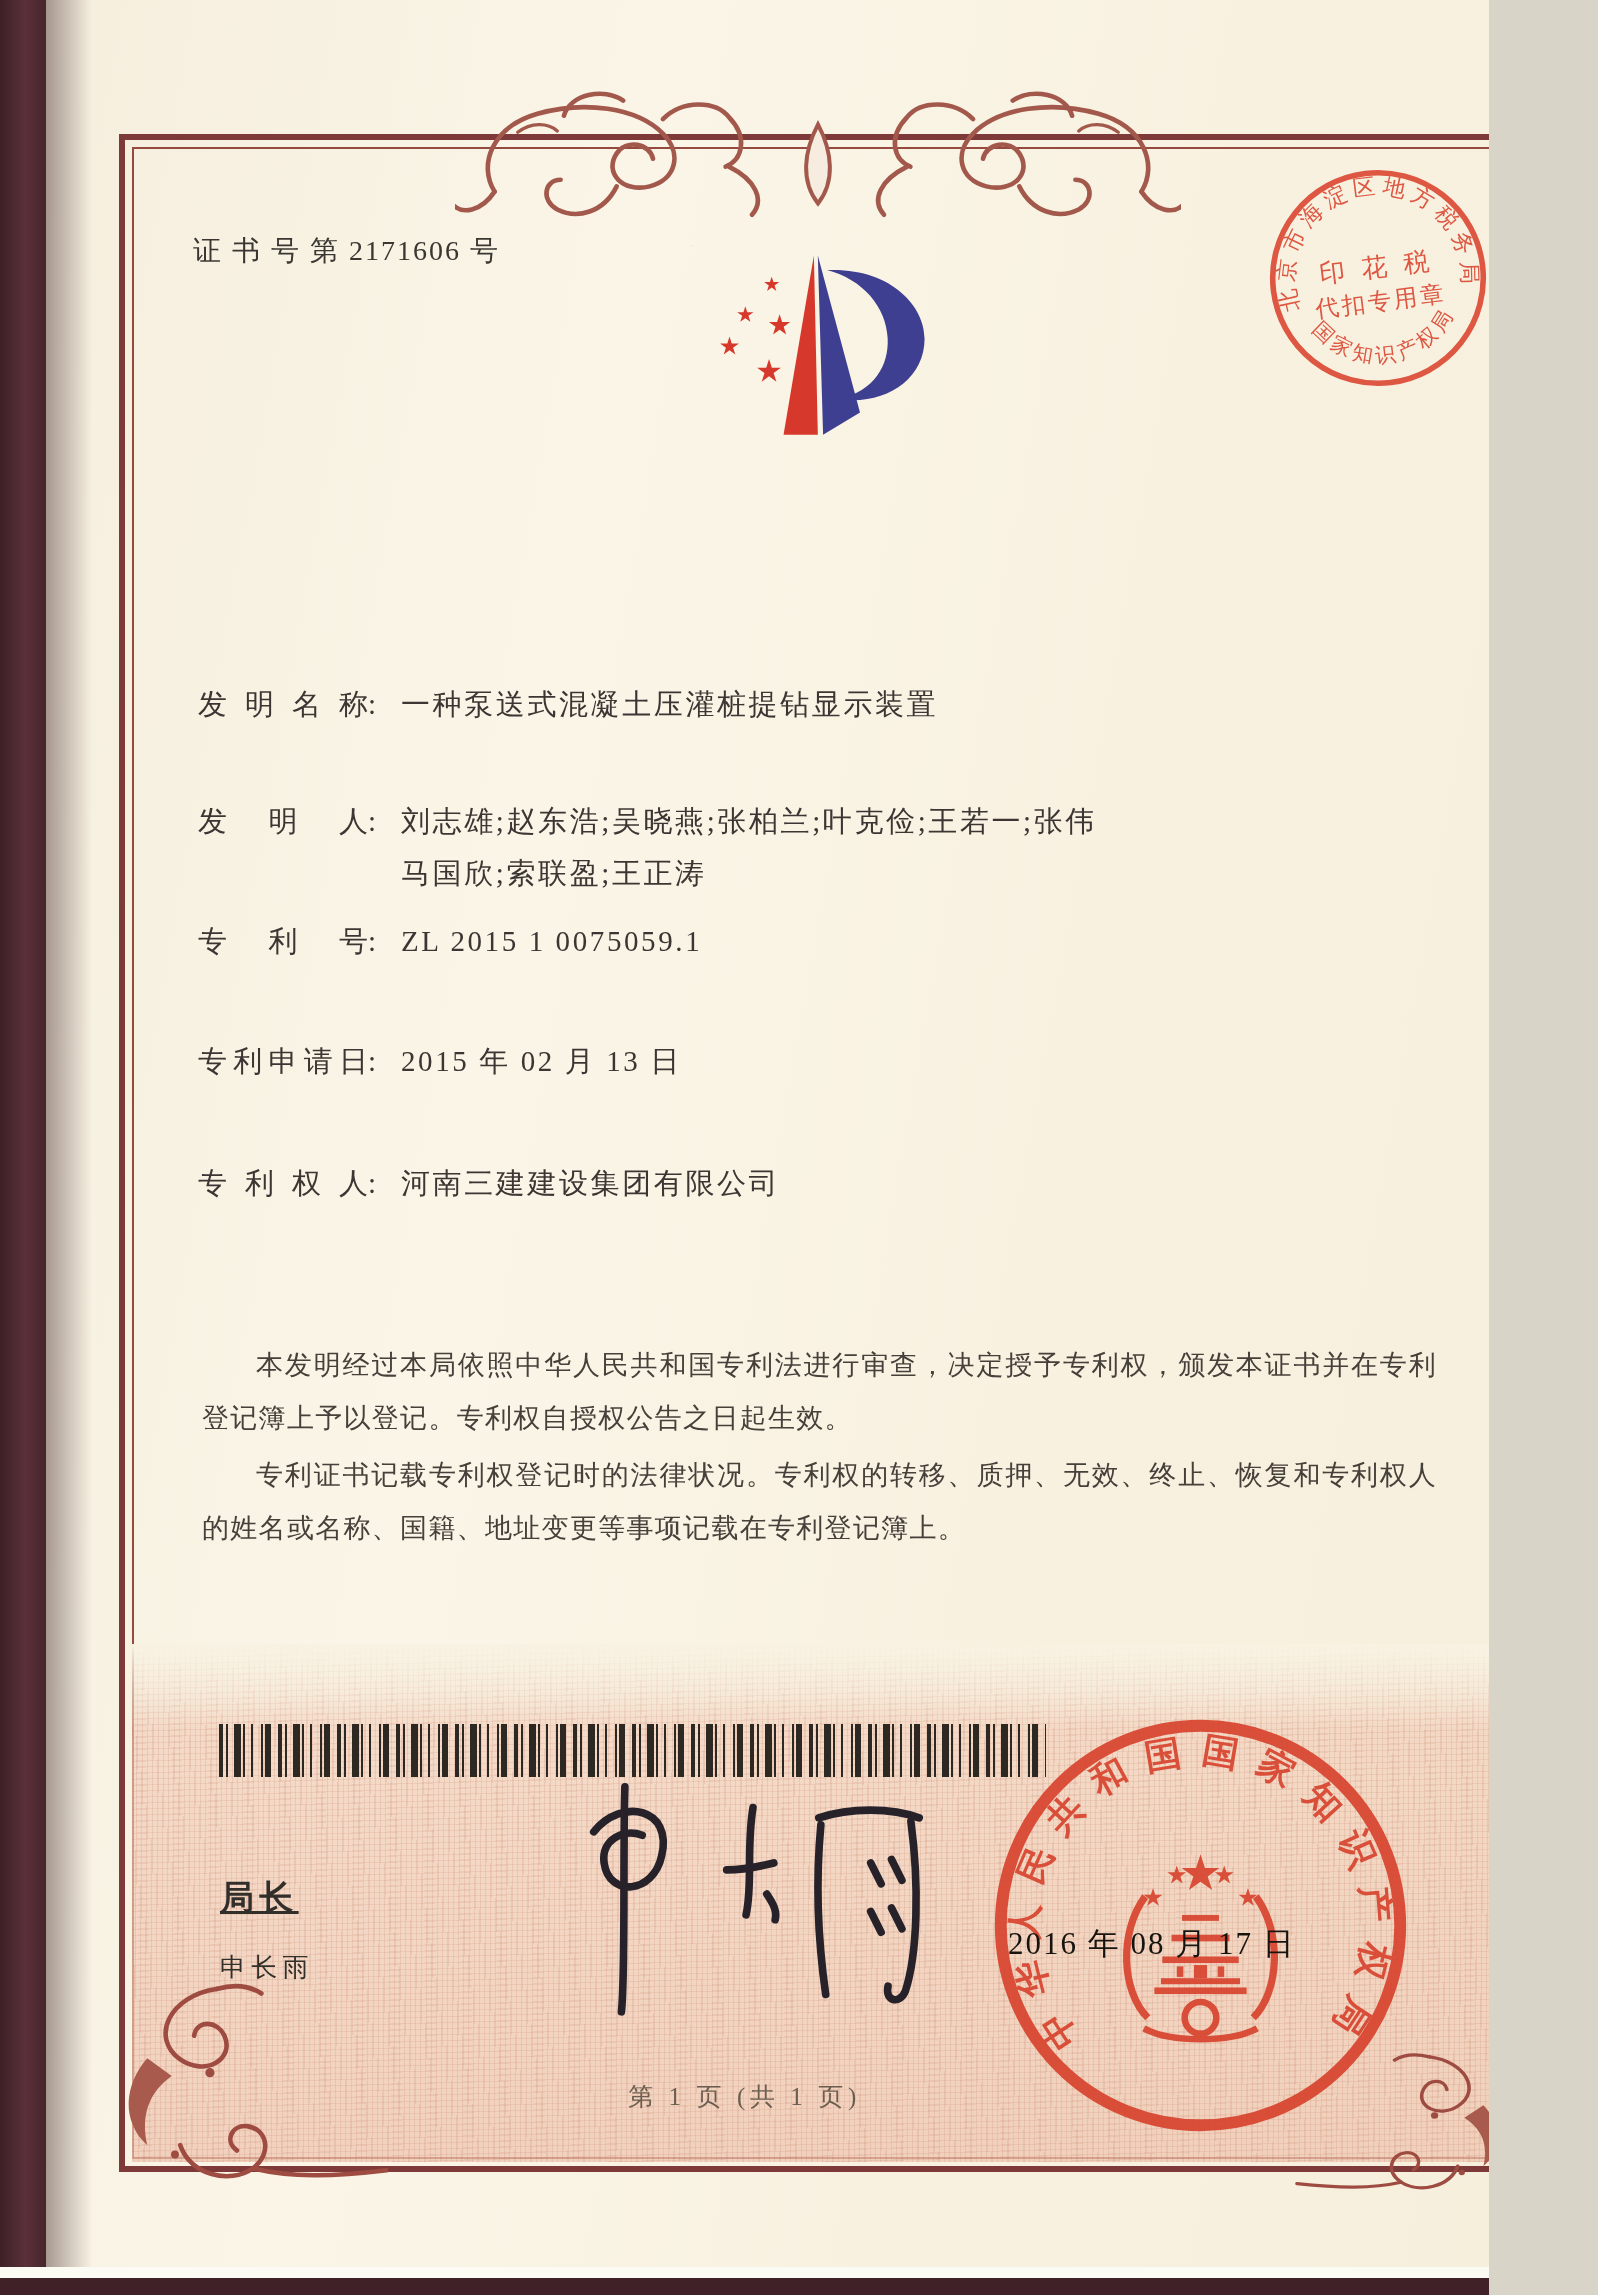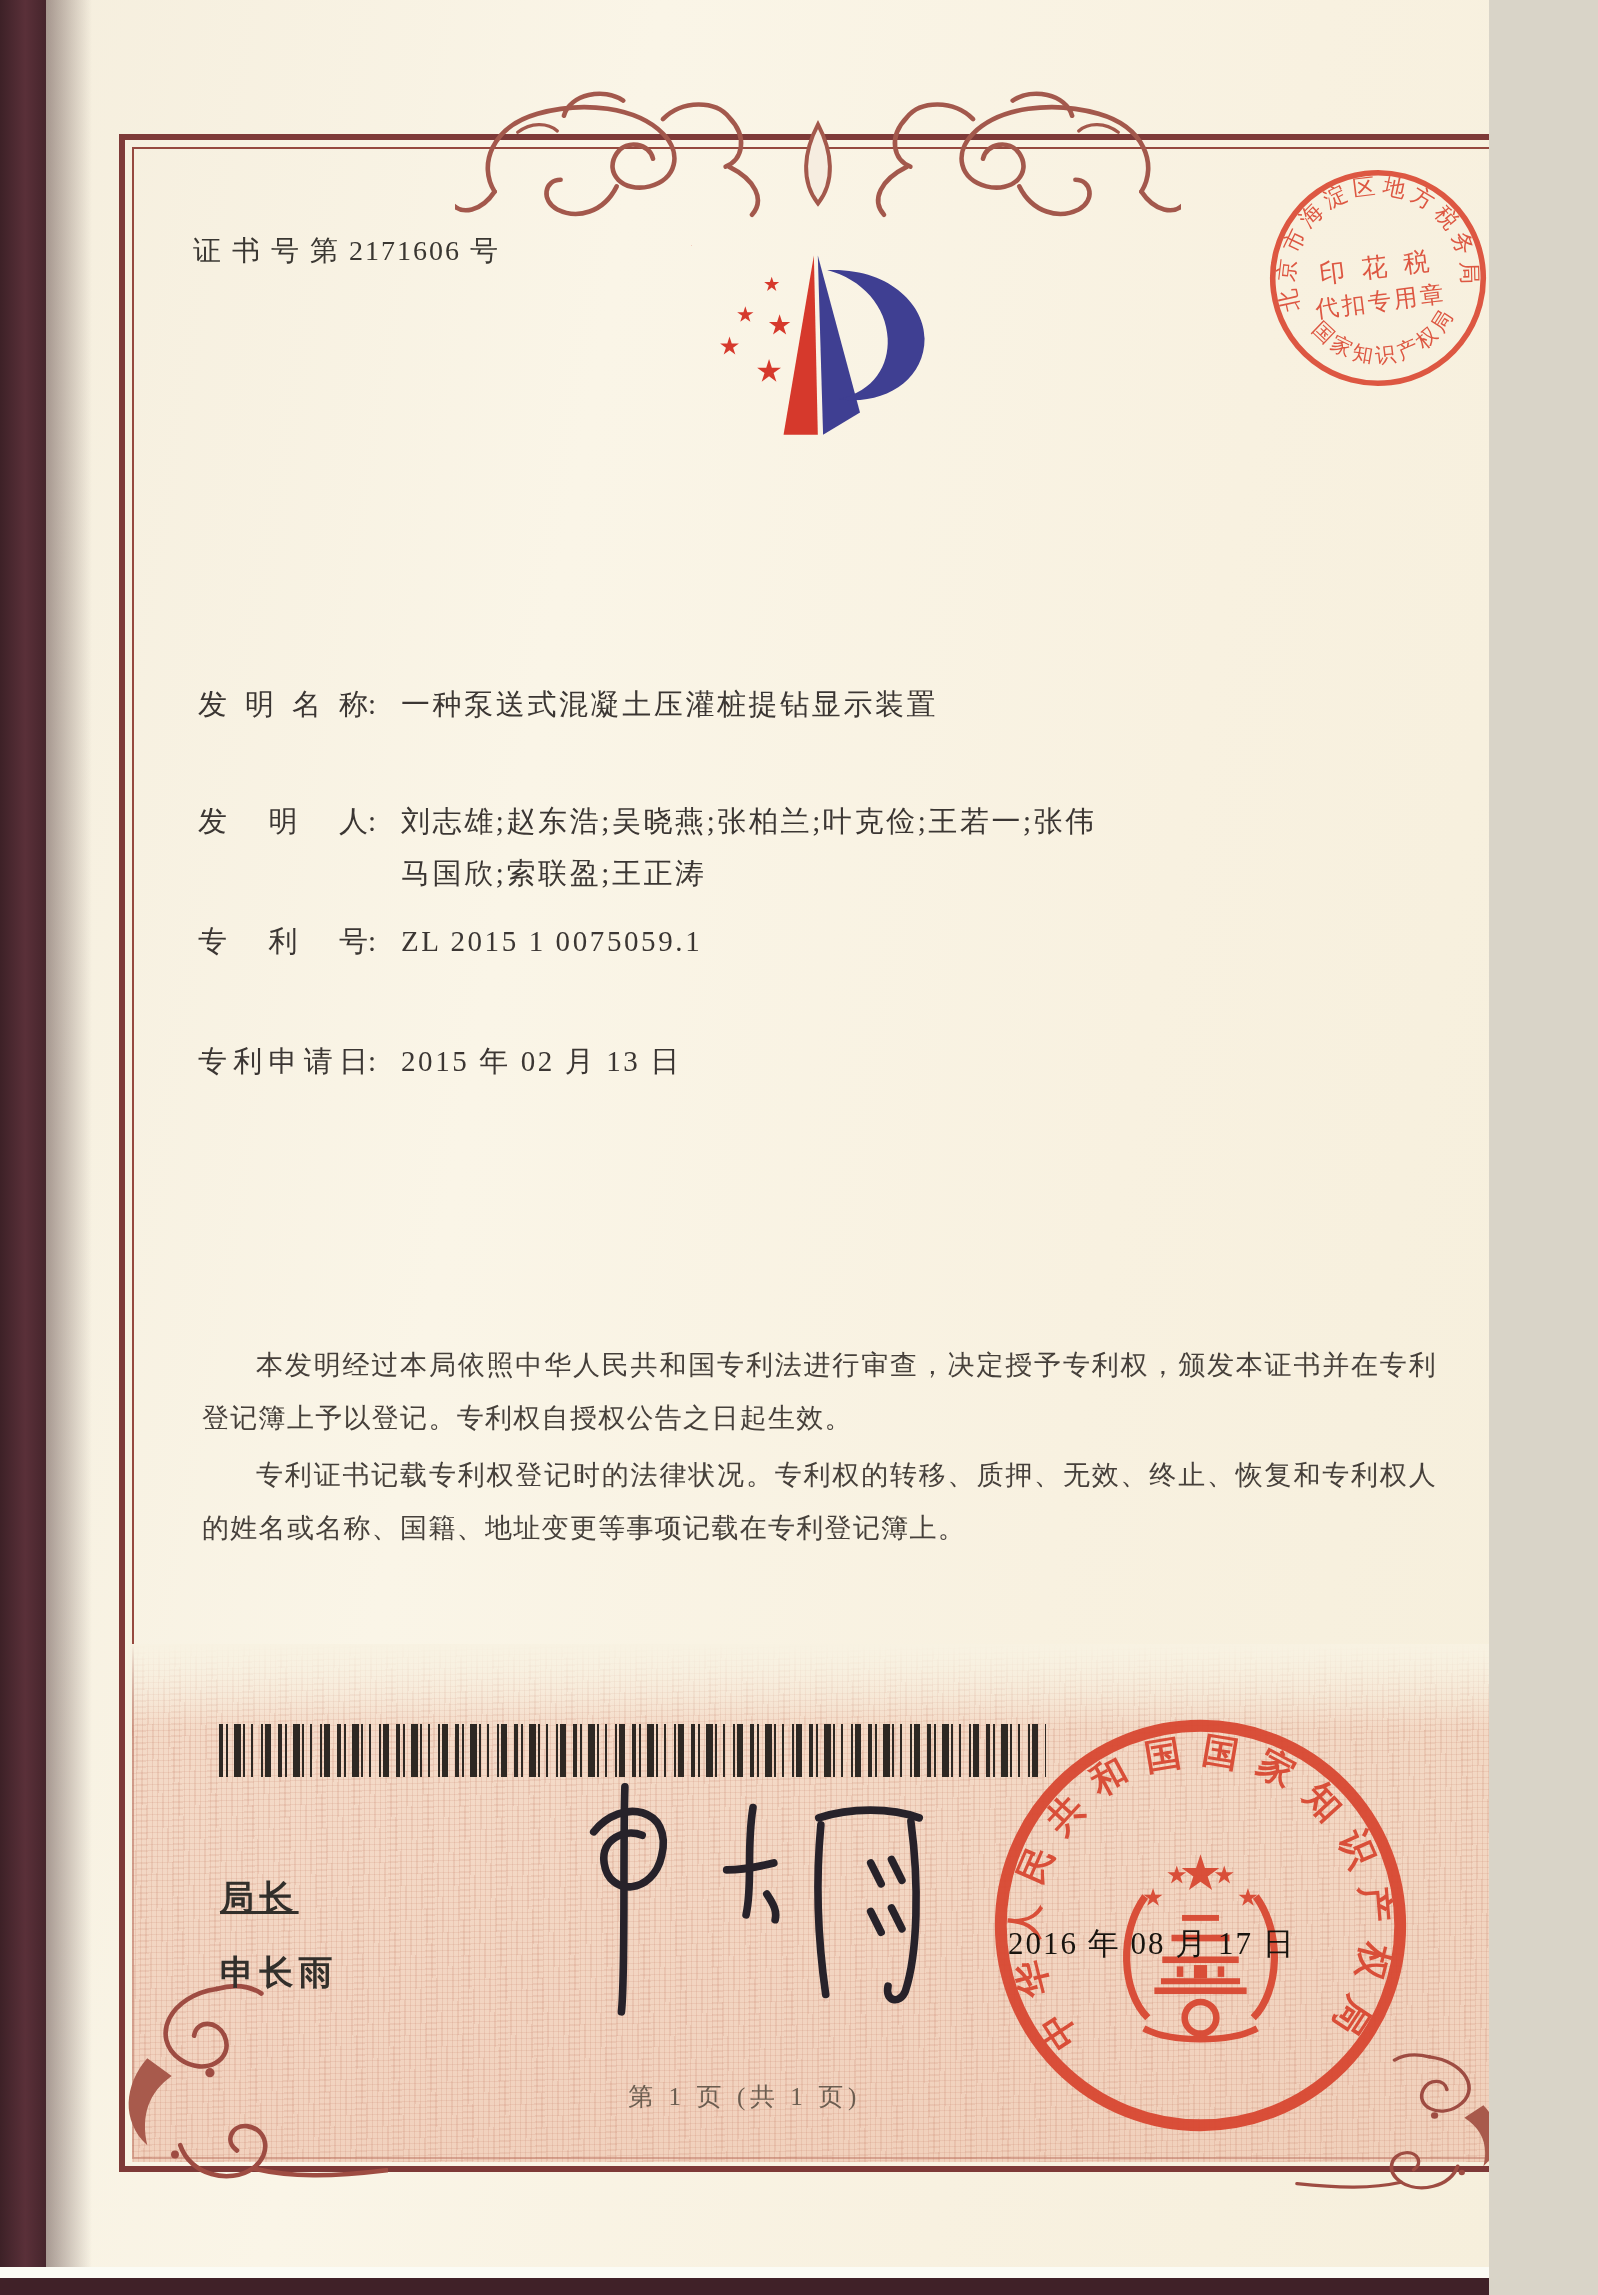--- a/index.html
+++ b/index.html
@@ -49,21 +49,21 @@
     background:repeating-linear-gradient(90deg,
       #2e2823 0 4px,transparent 4px 6.6px,
       #2e2823 6.6px 8.6px,transparent 8.6px 15px,
       #2e2823 15px 22px,transparent 22px 24.4px,
       #2e2823 24.4px 26px,transparent 26px 32px,
       #2e2823 32px 34px,transparent 34px 42px,
       #2e2823 42px 44px,transparent 44px 46px,
       #2e2823 46px 52px,transparent 52px 59px);}
 
   .director-title{position:absolute;left:220px;top:1875px;font-size:34px;font-weight:600;letter-spacing:5.3px;color:#322f2b;text-decoration:underline;}
-  .director-name{position:absolute;left:220px;top:1950px;font-size:34px;font-weight:700;letter-spacing:5.3px;color:#322f2b;}
+  .director-name{position:absolute;left:220px;top:1950px;font-size:26px;font-weight:400;letter-spacing:5.3px;color:#322f2b;}
 
   .seal-date{position:absolute;left:1008px;top:1923px;font-size:31px;letter-spacing:2px;color:#17140f;z-index:6;}
   .footer{position:absolute;left:0;top:2080px;width:100%;text-align:center;
     font-size:25px;letter-spacing:4.6px;color:#6b5d50;}
 
   .abs{position:absolute;}
   svg text{font-family:"Liberation Serif","DejaVu Serif",serif;}
   .sealRing{font-size:55px;font-weight:700;letter-spacing:27px;}
   .stampTop{font-size:40px;letter-spacing:10px;}
   .stampBot{font-size:37px;letter-spacing:7px;}
@@ -139,20 +139,23 @@
   </div>
   <div class="row" style="top:802px">
     <span class="lab">发明人</span><span class="col">:</span><span class="val">刘志雄;赵东浩;吴晓燕;张柏兰;叶克俭;王若一;张伟</span>
   </div>
   <div class="cont2" style="top:854px">马国欣;索联盈;王正涛</div>
   <div class="row" style="top:922px">
     <span class="lab">专利号</span><span class="col">:</span><span class="val">ZL 2015 1 0075059.1</span>
   </div>
   <div class="row" style="top:1042px">
     <span class="lab">专利申请日</span><span class="col">:</span><span class="val">2015 年 02 月 13 日</span>
+  </div>
+  <div class="row" style="top:1164px">
+    <span class="lab">专利权人</span><span class="col">:</span><span class="val">河南三建建设集团有限公司</span>
   </div>
 
   <div class="legal">
     <p>本发明经过本局依照中华人民共和国专利法进行审查，决定授予专利权，颁发本证书并在专利登记簿上予以登记。专利权自授权公告之日起生效。</p>
     <p>专利证书记载专利权登记时的法律状况。专利权的转移、质押、无效、终止、恢复和专利权人的姓名或名称、国籍、地址变更等事项记载在专利登记簿上。</p>
   </div>
 
   <div class="barcode"></div>
 
   <div class="director-title">局长</div>

